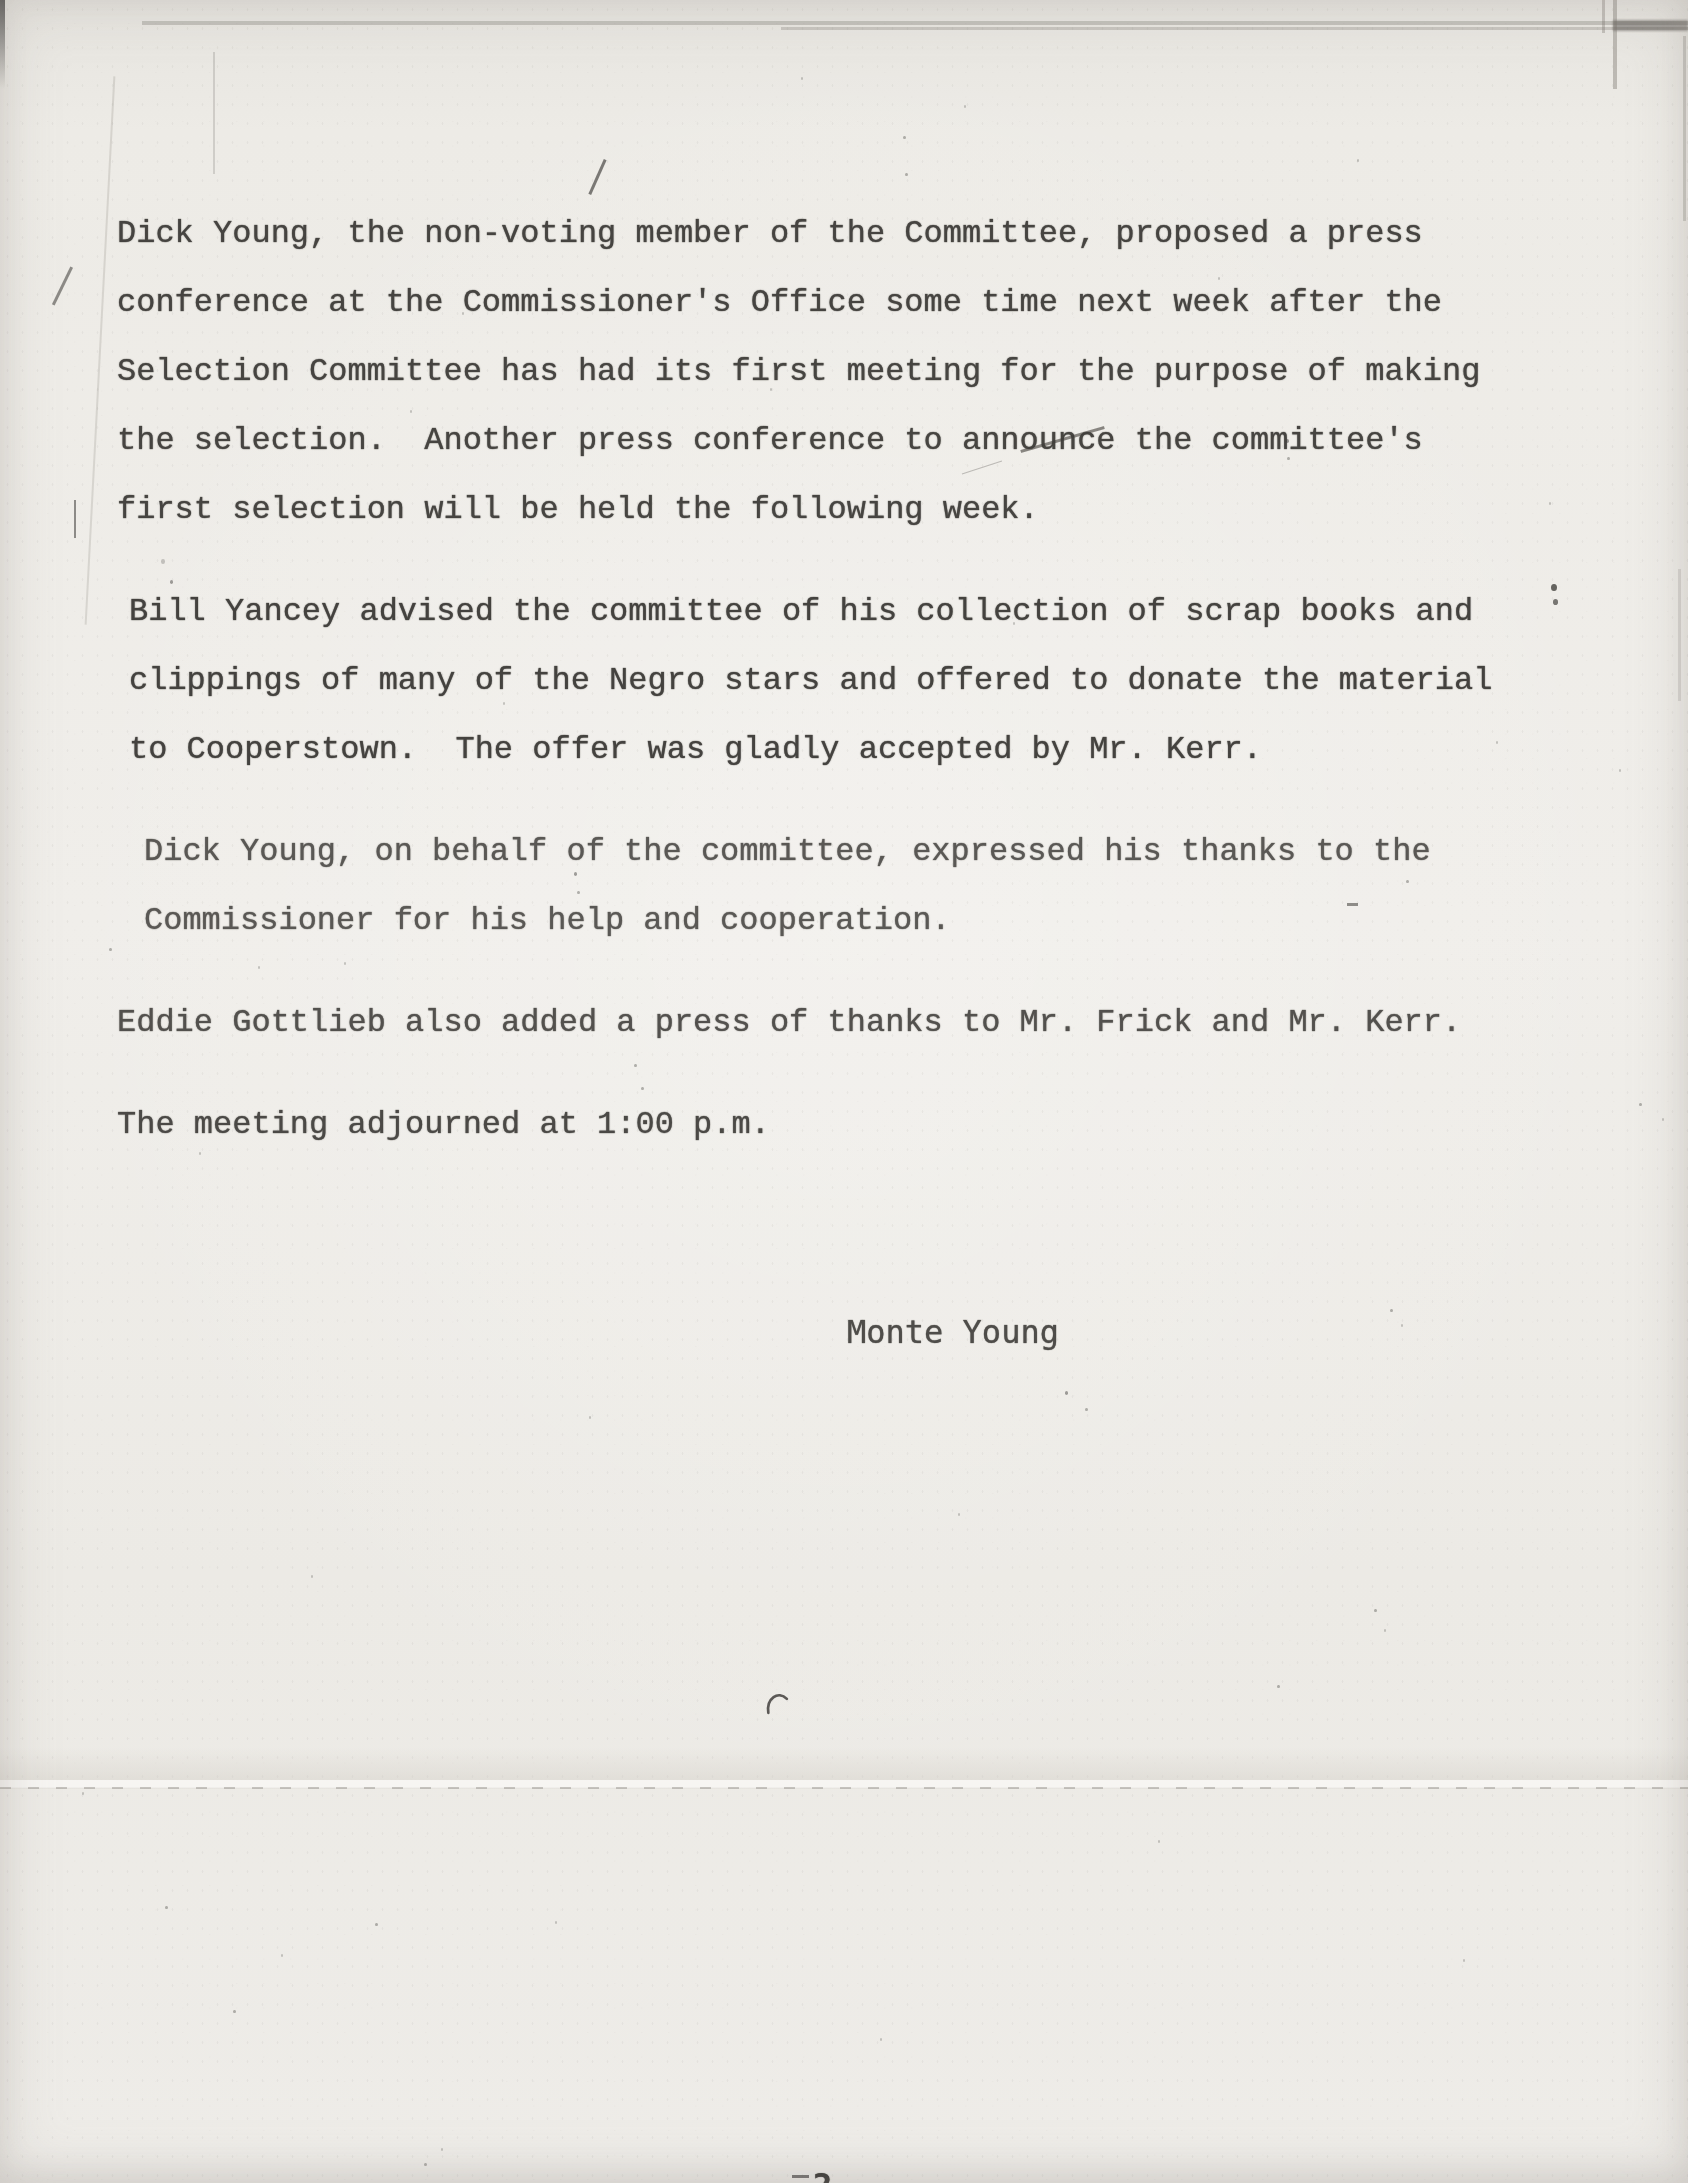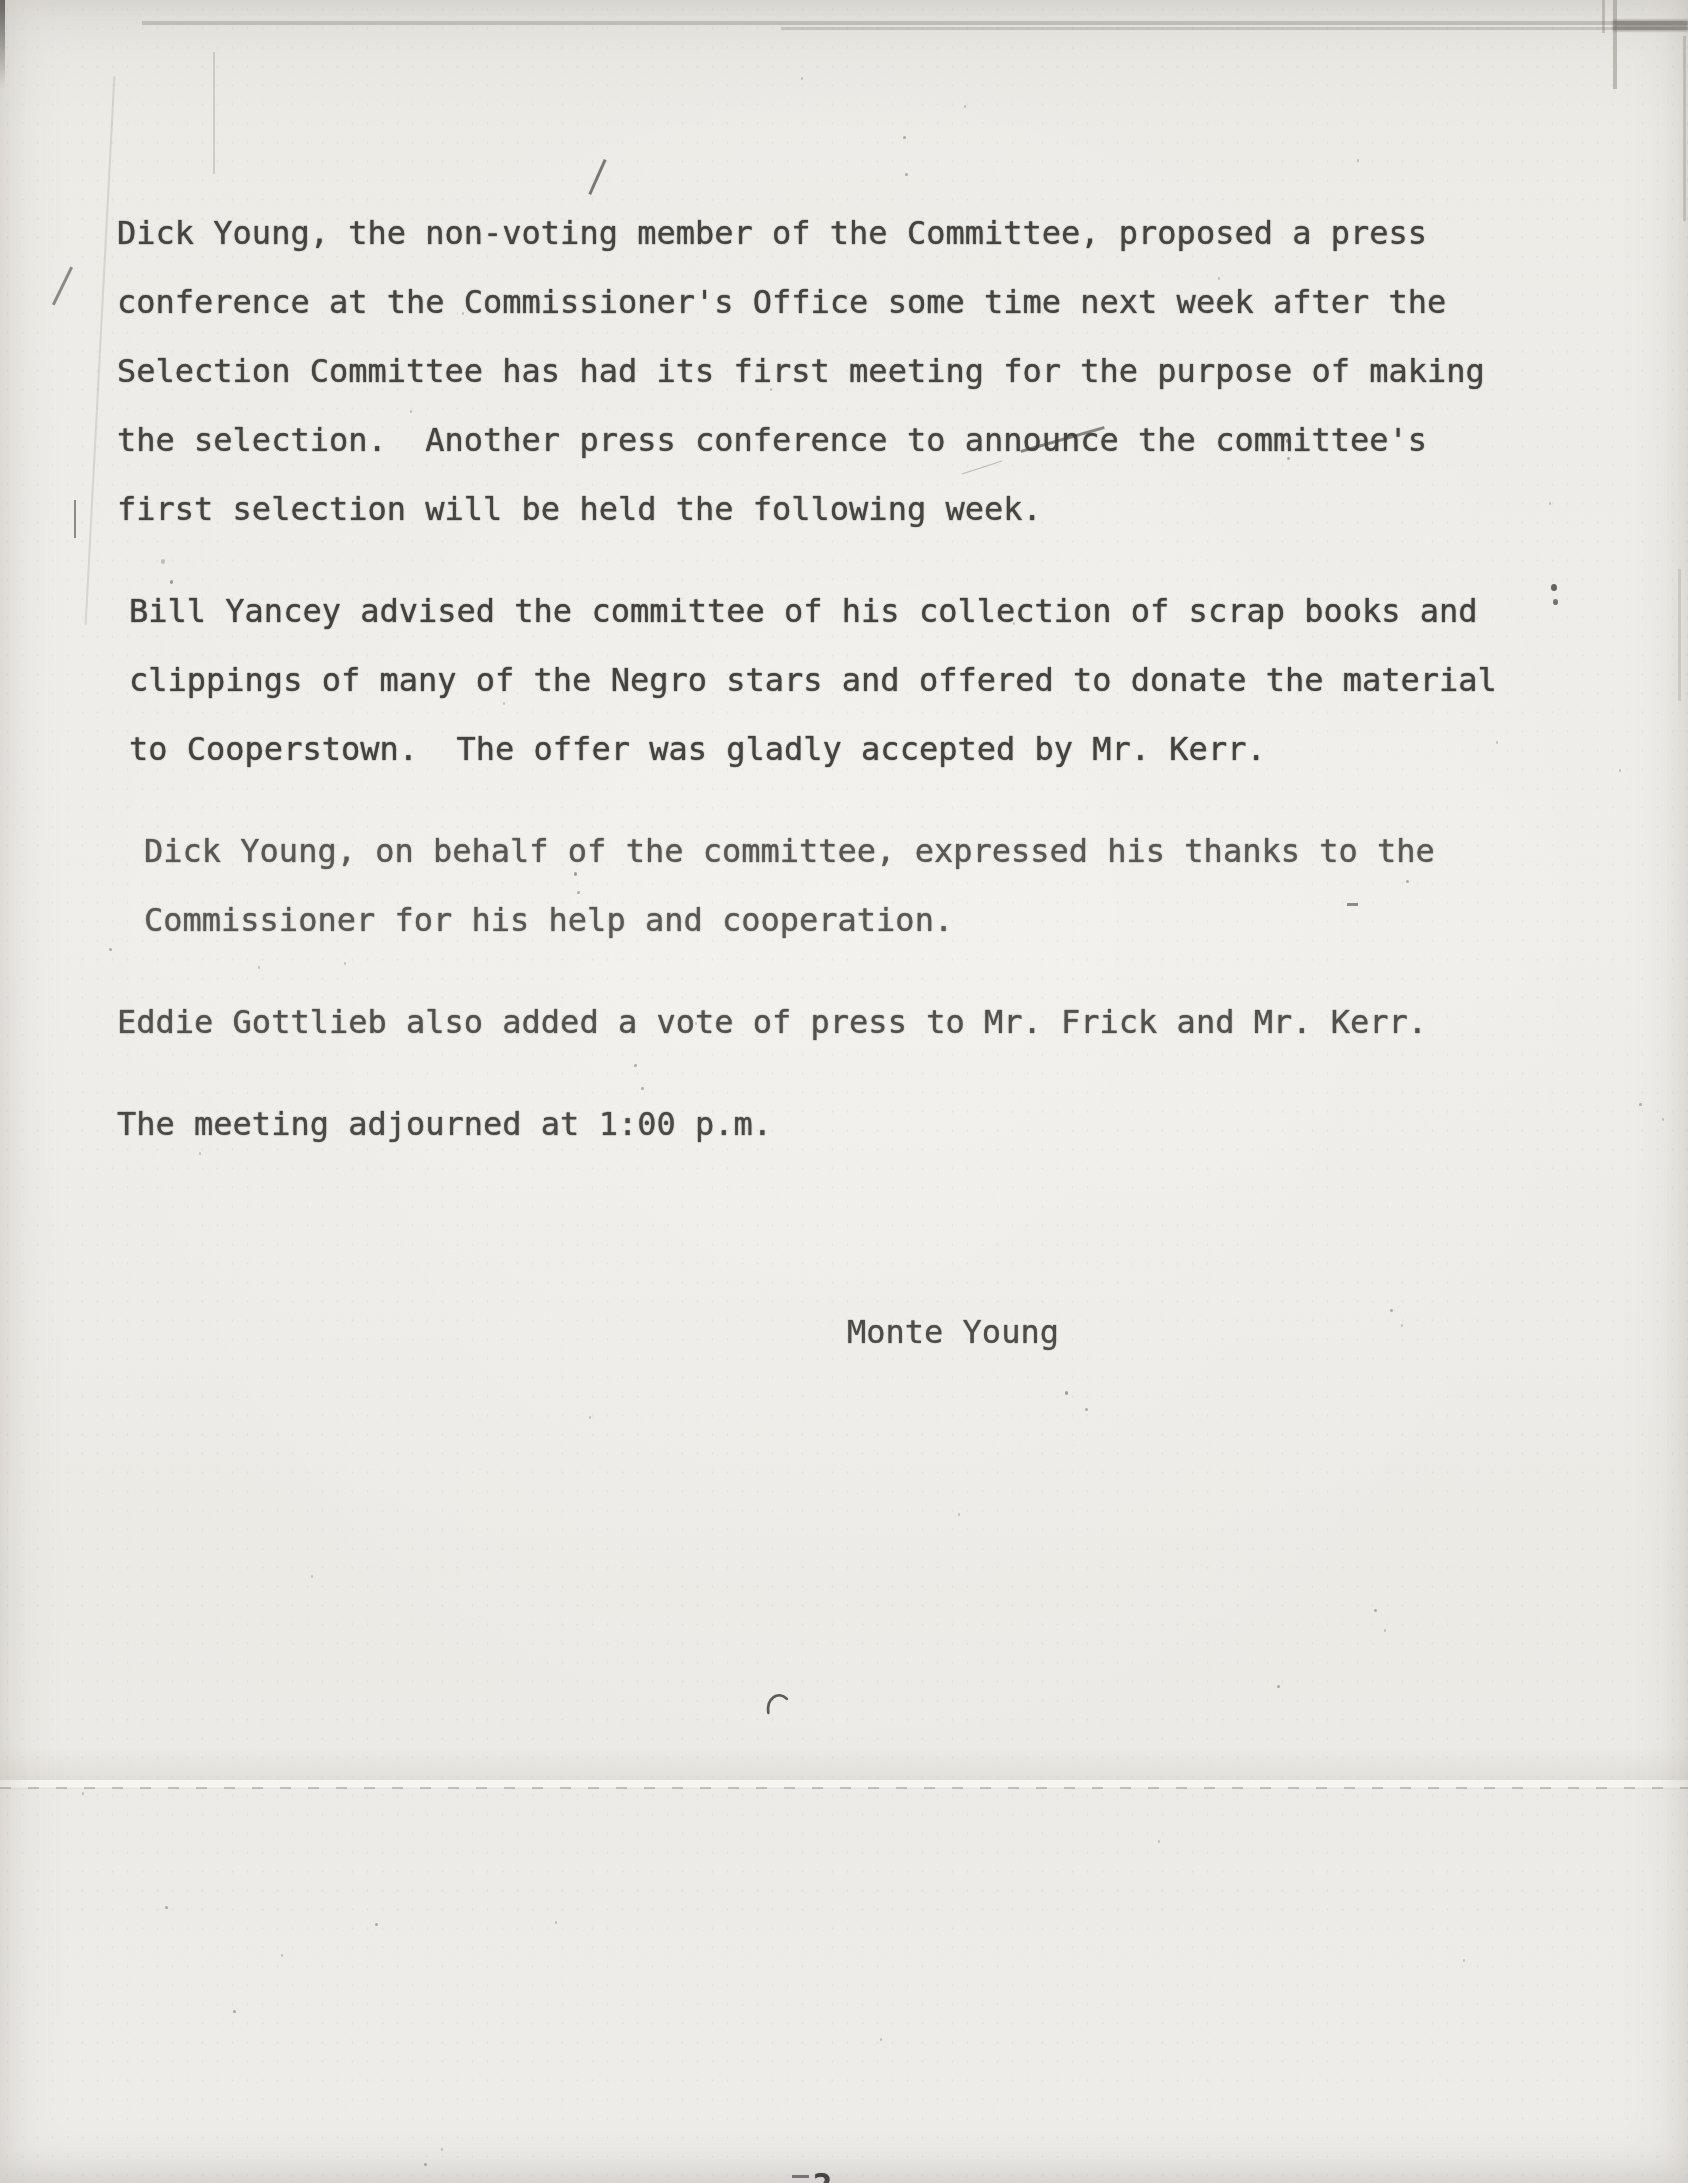--- a/index.html
+++ b/index.html
@@ -35,20 +35,21 @@
     width: 1496px;
     color: #3e3c39;
     font-size: 32px;
     line-height: 69px;
     -webkit-text-stroke: 0.4px rgba(58,56,52,.35);
     text-shadow: 0 0 1.1px rgba(62,59,55,.75), 0 0 2.6px rgba(80,77,72,.18);
   }
   .para {
     margin: 0 0 33px 0;
     white-space: pre;
+    font-family: Liberation Mono, monospace;
   }
   .para:nth-child(1) { opacity: .95; }
   .para:nth-child(2) { opacity: .96; margin-left: 12px; }
   .para:nth-child(3) { opacity: .84; margin-left: 27px; }
   .para:nth-child(4) { opacity: .88; }
   .para:nth-child(5) { opacity: .92; }
   .signature {
     position: absolute;
     left: 847px;
     top: 1298px;
@@ -171,21 +172,21 @@
     <p class="para">Dick Young, the non-voting member of the Committee, proposed a press
 conference at the Commissioner's Office some time next week after the
 Selection Committee has had its first meeting for the purpose of making
 the selection.  Another press conference to announce the committee's
 first selection will be held the following week.</p>
     <p class="para">Bill Yancey advised the committee of his collection of scrap books and
 clippings of many of the Negro stars and offered to donate the material
 to Cooperstown.  The offer was gladly accepted by Mr. Kerr.</p>
     <p class="para">Dick Young, on behalf of the committee, expressed his thanks to the
 Commissioner for his help and cooperation.</p>
-    <p class="para">Eddie Gottlieb also added a vote of press to Mr. Frick and Mr. Kerr.</p>
+    <p class="para">Eddie Gottlieb also added a press of thanks to Mr. Frick and Mr. Kerr.</p>
     <p class="para">The meeting adjourned at 1:00 p.m.</p>
   </div>
 
   <div class="signature">Monte Young</div>
 
   <div class="pagenum">2</div>
 
   <svg class="hook-svg" width="26.5" height="26.5" viewBox="0 0 40 40">
     <path d="M5 36 C 2 14, 20 2, 33 15" fill="none" stroke="rgba(55,53,50,.8)" stroke-width="4" stroke-linecap="round"></path>
   </svg>

